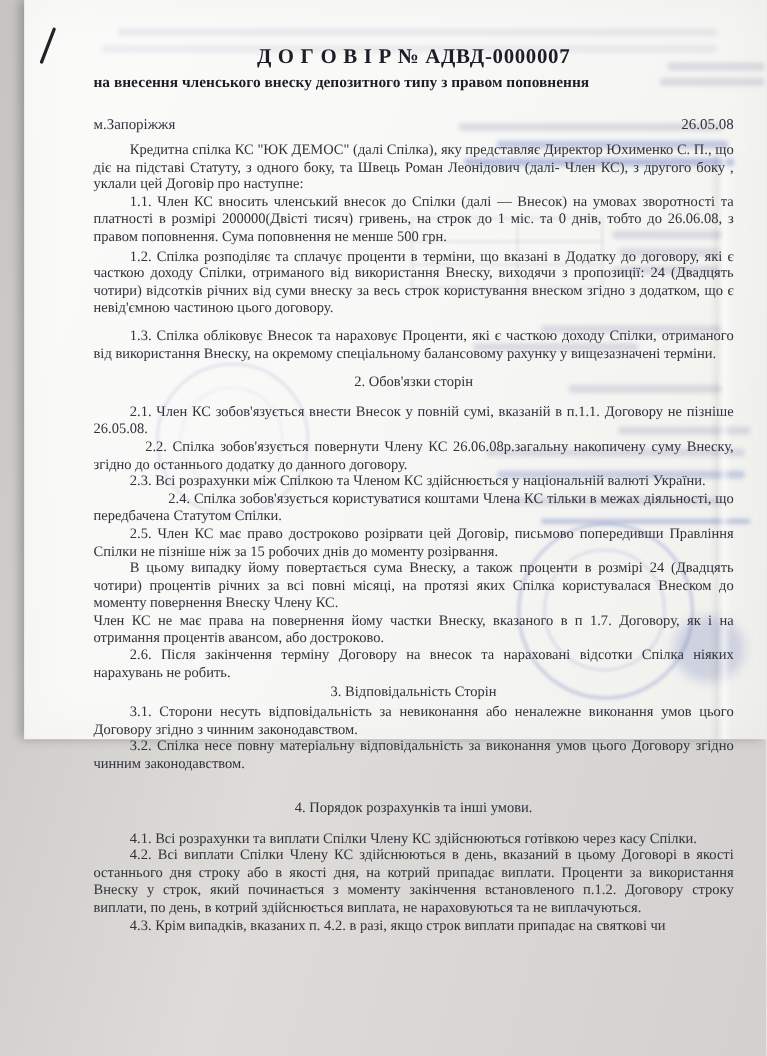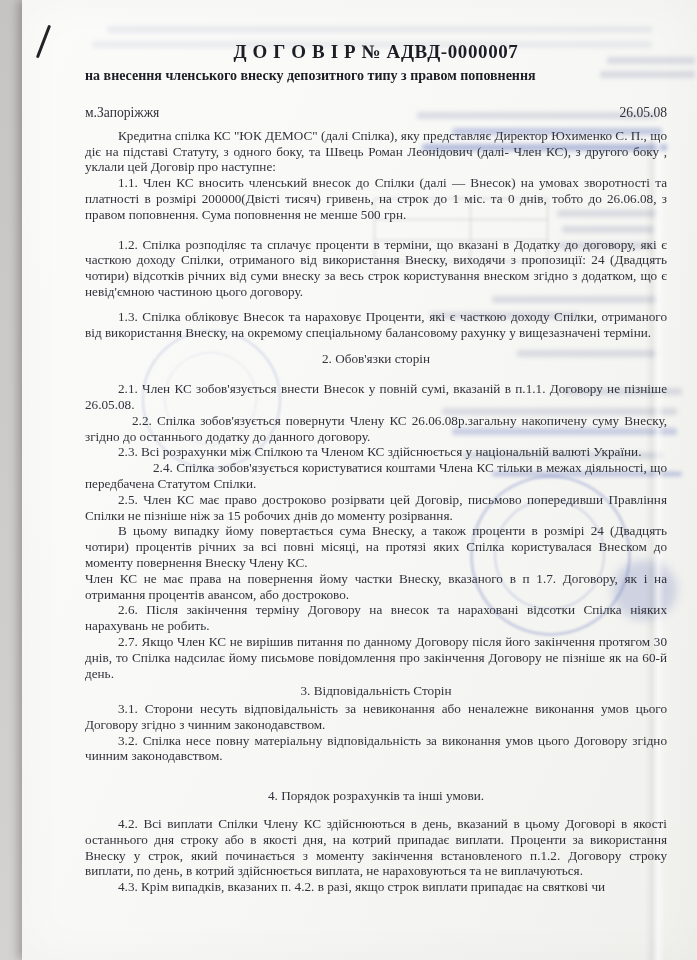--- a/index.html
+++ b/index.html
@@ -1,19 +1,19 @@
 <!DOCTYPE html>
 <html><head>
 <meta charset="utf-8">
 <style>
   html,body{margin:0;padding:0;width:697px;height:960px;overflow:hidden;
     font-family:"Liberation Serif","DejaVu Serif",serif;}
   .photo{position:relative;width:697px;height:960px;
     background:linear-gradient(105deg,#c6c4c2 0%,#dedcd9 45%,#d3d1cf 100%);}
-  .page{position:absolute;left:22px;top:0;width:675px;height:960px;
+  .page{position:absolute;left:22px;top:0;width:675px;height:672px;
     background:linear-gradient(115deg,#fbfbfa 0%,#f8f8f6 45%,#f0f0ed 100%);
     box-shadow:-4px 0 9px rgba(0,0,0,.25), inset 0 0 50px rgba(0,0,0,.03);}
   .crease{position:absolute;right:32px;top:140px;bottom:0;width:20px;z-index:1;
     background:linear-gradient(90deg,rgba(0,0,0,0),rgba(0,0,0,.05),rgba(255,255,255,.55),rgba(0,0,0,0));}
   .pen{position:absolute;left:20px;top:24px;width:3px;height:35px;background:#232327;
     transform:rotate(21deg);border-radius:2px;z-index:3;}
   
   .bleed{position:absolute;inset:0;z-index:1;pointer-events:none;}
   .bl{position:absolute;height:7px;background:rgba(150,157,182,.30);filter:blur(2px);border-radius:3px;}
   .bl.blue{background:rgba(82,103,182,.40);}
@@ -32,21 +32,21 @@
   .b-subtitle{text-align:left;font-weight:700;font-size:14px;line-height:18px;
     color:#1d1e25;margin:0;}
   .b-meta{display:flex;justify-content:space-between;margin:20px 0 7px;font-size:13.6px;}
   .b-heading{text-align:center;margin:11px 0;}
   .b-heading.tight{margin:2px 0;}
   .b-heading.spaced{margin:24px 0 12px;}
   .b-para{text-indent:33px;margin:0;}
   .in-none{text-indent:0;}
   .in-wide{text-indent:47px;}
   .in-wider{text-indent:68px;}
-  .gap-sm{margin-top:14px;}
+  .gap-sm{margin-top:2px;}
   .gap-md{margin-top:9px;}
 </style>
 </head>
 <body>
 
 <div class="photo">
   <div class="page">
 
     <div class="pen"></div>
 
@@ -98,22 +98,22 @@
         <div class="b-para gap-md">1.3. Спілка обліковує Внесок та нараховує Проценти, які є часткою доходу Спілки, отриманого від використання Внеску, на окремому спеціальному балансовому рахунку у вищезазначені терміни.</div>
         <div class="b-heading">2. Обов'язки сторін</div>
         <div class="b-para gap-sm">2.1. Член КС зобов'язується внести Внесок у повній сумі, вказаній в п.1.1. Договору не пізніше 26.05.08.</div>
         <div class="b-para in-wide">2.2. Спілка зобов'язується повернути Члену КС 26.06.08р.загальну накопичену суму Внеску, згідно до останнього додатку до данного договору.</div>
         <div class="b-para">2.3. Всі розрахунки між Спілкою та Членом КС здійснюється у національній валюті України.</div>
         <div class="b-para in-wider">2.4. Спілка зобов'язується користуватися коштами Члена КС тільки в межах діяльності, що передбачена Статутом Спілки.</div>
         <div class="b-para">2.5. Член КС має право достроково розірвати цей Договір, письмово попередивши Правління Спілки не пізніше ніж за 15 робочих днів до моменту розірвання.</div>
         <div class="b-para">В цьому випадку йому повертається сума Внеску, а також проценти в розмірі 24 (Двадцять чотири) процентів річних за всі повні місяці, на протязі яких Спілка користувалася Внеском до моменту повернення Внеску Члену КС.</div>
         <div class="b-para in-none">Член КС не має права на повернення йому частки Внеску, вказаного в п 1.7. Договору, як і на отримання процентів авансом, або достроково.</div>
         <div class="b-para">2.6. Після закінчення терміну Договору на внесок та нараховані відсотки Спілка ніяких нарахувань не робить.</div>
-        <div class="b-para">2.7. Якщо Член КС не вирішив питання по данному Договору після його закінчення протягом 30 днів, то Спілка надсилає йому письмове повідомлення про закінчення Договору не пізніше як на 60-й день.</div>
         <div class="b-heading tight">3. Відповідальність Сторін</div>
         <div class="b-para">3.1. Сторони несуть відповідальність за невиконання або неналежне виконання умов цього Договору згідно з чинним законодавством.</div>
         <div class="b-para">3.2. Спілка несе повну матеріальну відповідальність за виконання умов цього Договору згідно чинним законодавством.</div>
         <div class="b-heading spaced">4. Порядок розрахунків та інші умови.</div>
+        <div class="b-para gap-sm">4.1. Всі розрахунки та виплати Спілки Члену КС здійснюються готівкою через касу Спілки.</div>
         <div class="b-para">4.2. Всі виплати Спілки Члену КС здійснюються в день, вказаний в цьому Договорі в якості останнього дня строку або в якості дня, на котрий припадає виплати. Проценти за використання Внеску у строк, який починається з моменту закінчення встановленого п.1.2. Договору строку виплати, по день, в котрий здійснюється виплата, не нараховуються та не виплачуються.</div>
         <div class="b-para">4.3. Крім випадків, вказаних п. 4.2. в разі, якщо строк виплати припадає на святкові чи</div>
       </div>
   </div>
 </div>
 
 </body></html>

